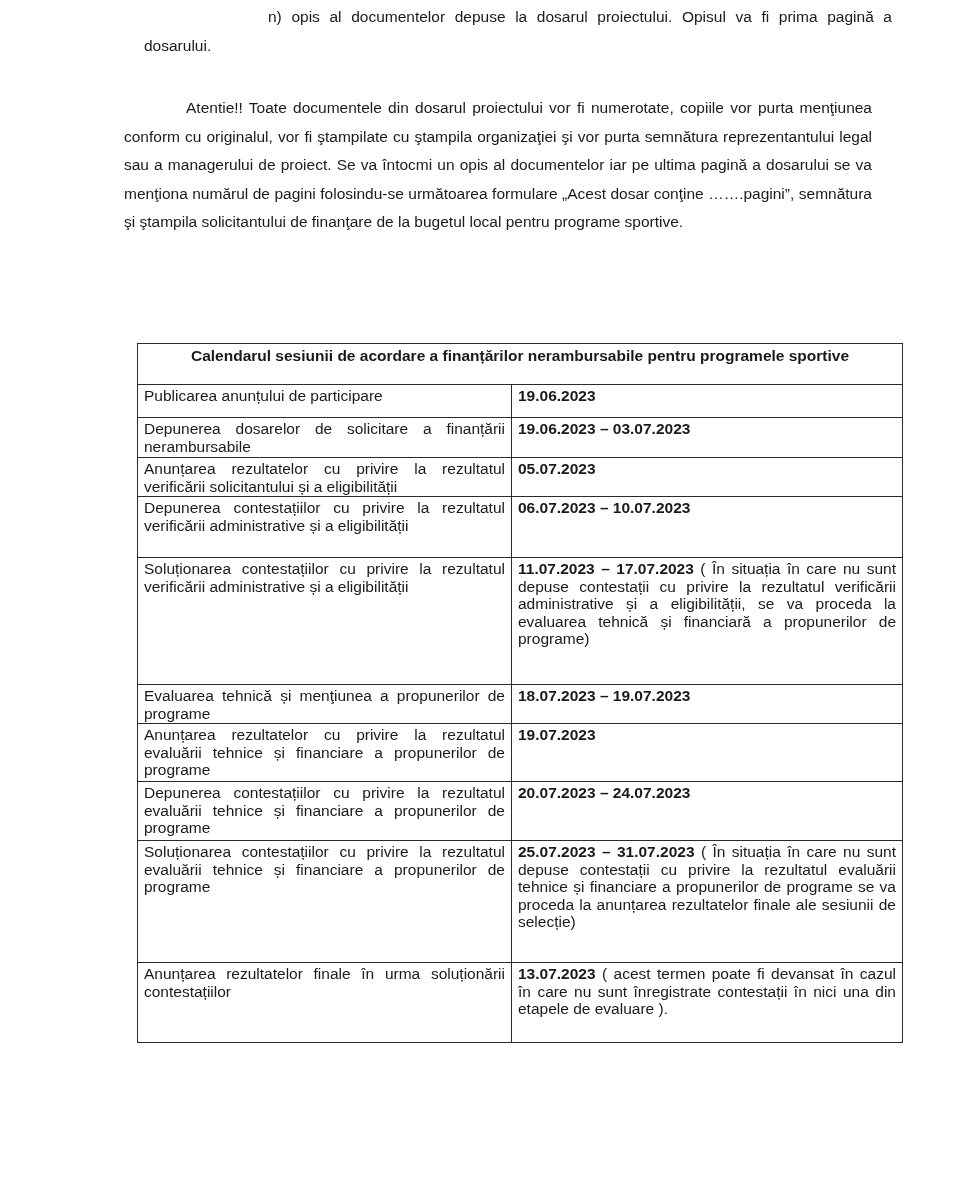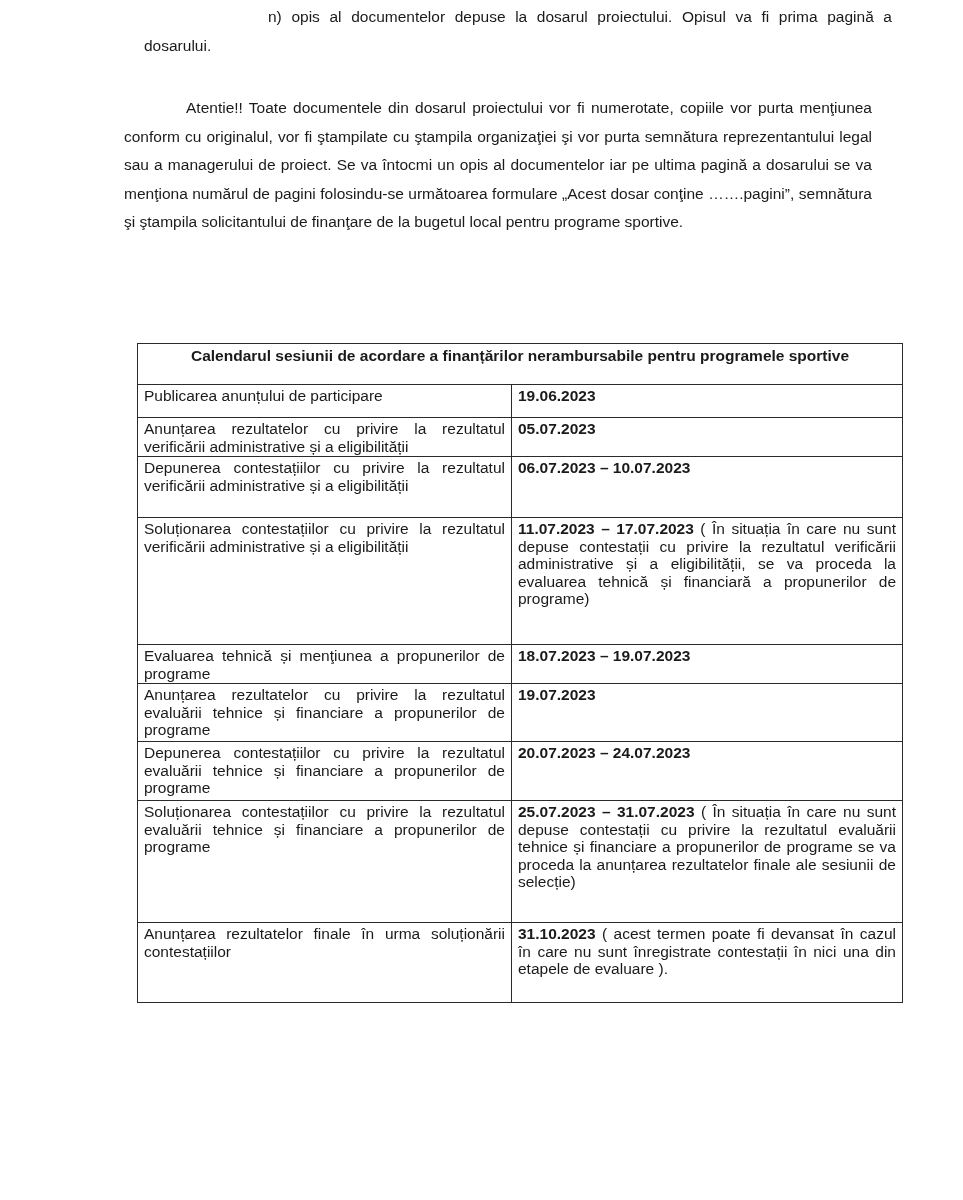--- a/index.html
+++ b/index.html
@@ -43,22 +43,26 @@
   <thead>
     <tr>
       <th colspan="2" style="height:37px">Calendarul sesiunii de acordare a finanțărilor nerambursabile pentru programele sportive</th>
     </tr>
   </thead>
   <tbody id="cal-body">
       <tr style="height: 33px;">
         <td class="act">Publicarea anunțului de participare</td>
         <td class="dt"><span class="b">19.06.2023</span></td>
       </tr>
+      <tr style="height: 40px;">
+        <td class="act">Depunerea dosarelor de solicitare a finanțării nerambursabile</td>
+        <td class="dt"><span class="b">19.06.2023 – 03.07.2023</span></td>
+      </tr>
       <tr style="height: 33px;">
-        <td class="act">Anunțarea rezultatelor cu privire la rezultatul verificării administrative și a eligibilității</td>
+        <td class="act">Anunțarea rezultatelor cu privire la rezultatul verificării solicitantului și a eligibilității</td>
         <td class="dt"><span class="b">05.07.2023</span></td>
       </tr>
       <tr style="height: 61px;">
         <td class="act">Depunerea contestațiilor cu privire la rezultatul verificării administrative și a eligibilității</td>
         <td class="dt"><span class="b">06.07.2023 – 10.07.2023</span></td>
       </tr>
       <tr style="height: 127px;">
         <td class="act">Soluționarea contestațiilor cu privire la rezultatul verificării administrative și a eligibilității</td>
         <td class="dt"><span class="b">11.07.2023 – 17.07.2023</span><span> ( În situația în care nu sunt depuse contestații cu privire la rezultatul verificării administrative și a eligibilității, se va proceda la evaluarea tehnică și financiară a propunerilor de programe)</span></td>
       </tr>
@@ -73,16 +77,16 @@
       <tr style="height: 59px;">
         <td class="act">Depunerea contestațiilor cu privire la rezultatul evaluării tehnice și financiare a propunerilor de programe</td>
         <td class="dt"><span class="b">20.07.2023 – 24.07.2023</span></td>
       </tr>
       <tr style="height: 122px;">
         <td class="act">Soluționarea contestațiilor cu privire la rezultatul evaluării tehnice și financiare a propunerilor de programe</td>
         <td class="dt"><span class="b">25.07.2023 – 31.07.2023</span><span> ( În situația în care nu sunt depuse contestații cu privire la rezultatul evaluării tehnice și financiare a propunerilor de programe se va proceda la anunțarea rezultatelor finale ale sesiunii de selecție)</span></td>
       </tr>
       <tr style="height: 80px;">
         <td class="act">Anunțarea rezultatelor finale în urma soluționării contestațiilor</td>
-        <td class="dt"><span class="b">31.10.2023</span><span> ( acest termen poate fi devansat în cazul în care nu sunt înregistrate contestații în nici una din etapele de evaluare ).</span></td>
+        <td class="dt"><span class="b">13.07.2023</span><span> ( acest termen poate fi devansat în cazul în care nu sunt înregistrate contestații în nici una din etapele de evaluare ).</span></td>
       </tr>
     </tbody>
 </table>
 
 </body></html>

